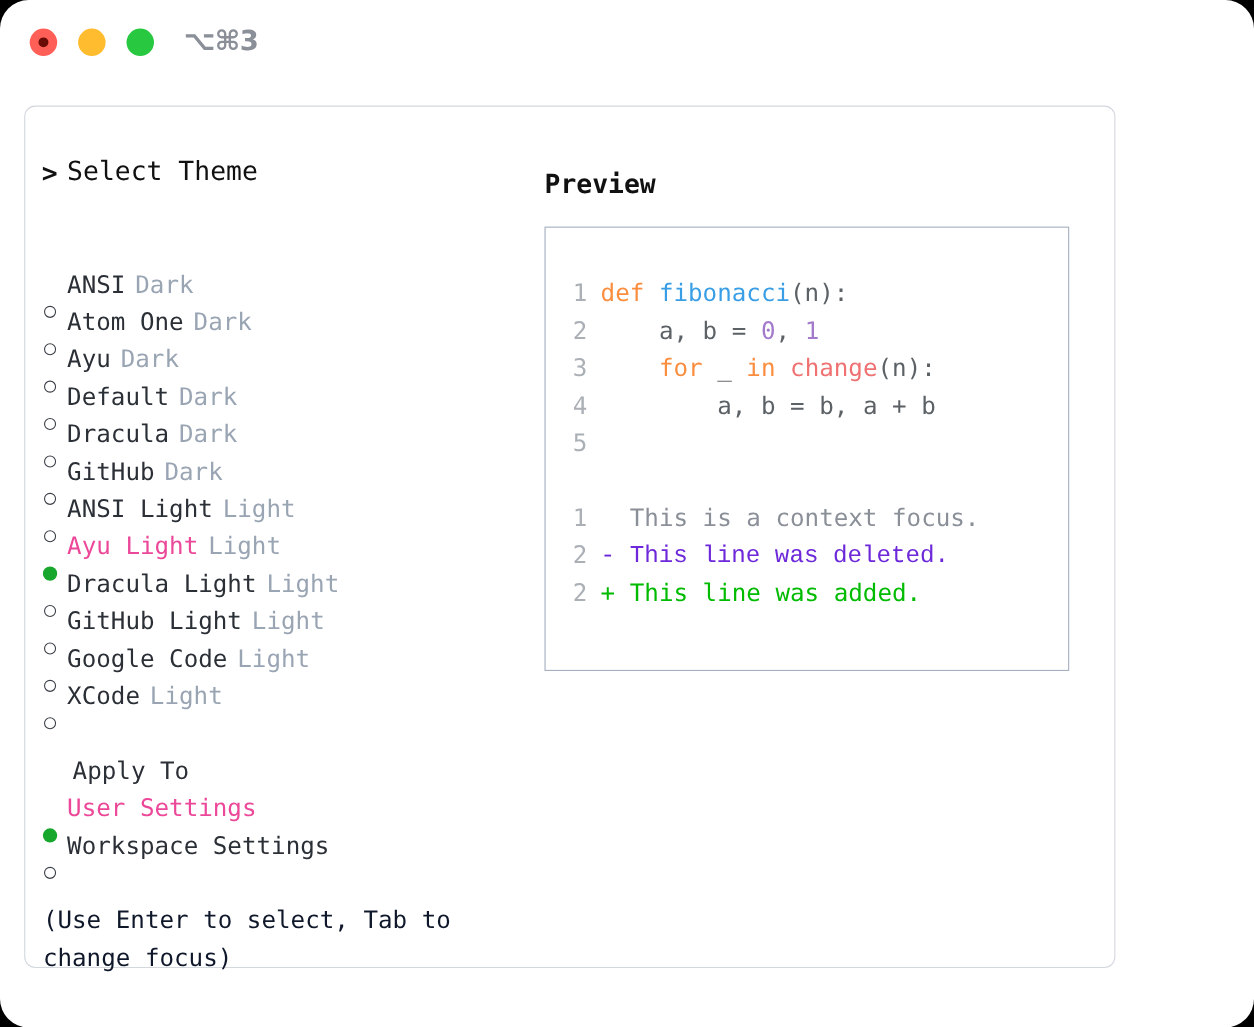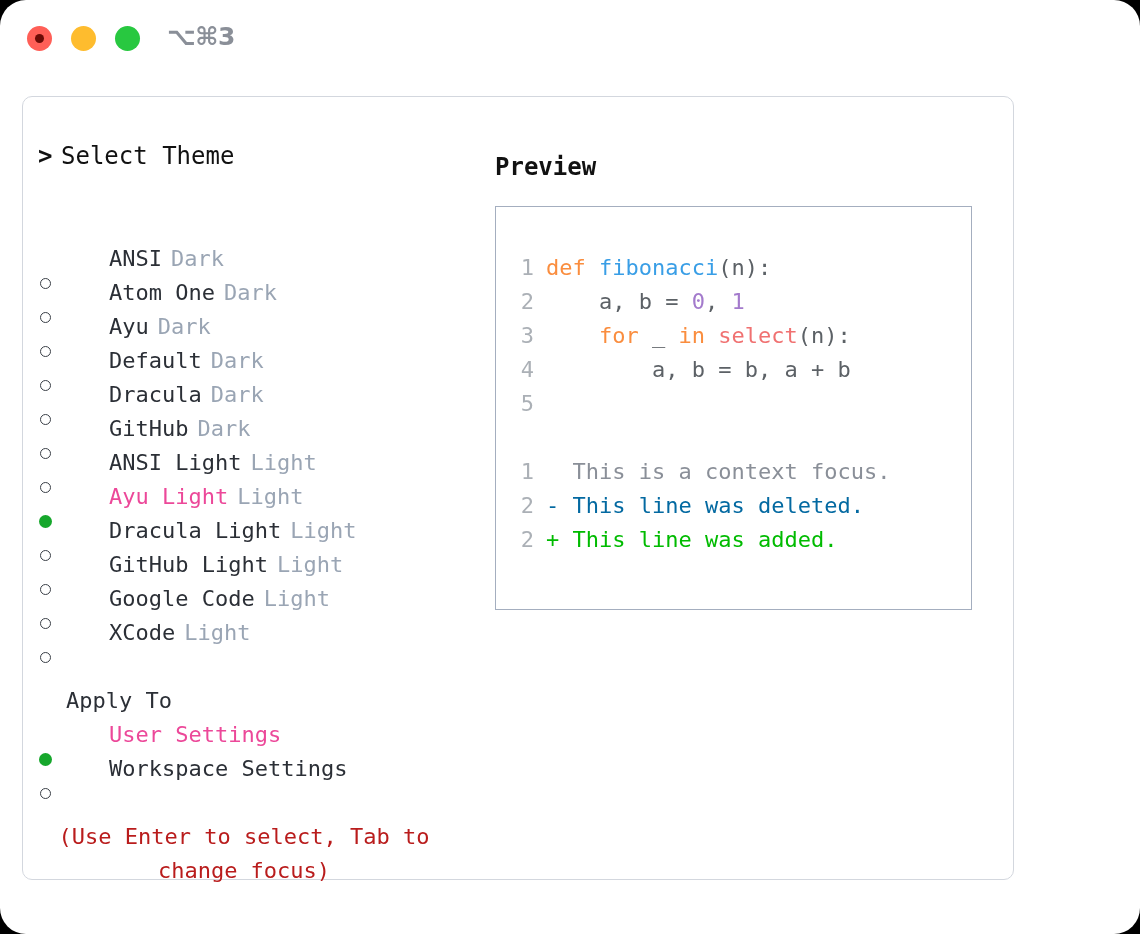--- a/index.html
+++ b/index.html
@@ -132,21 +132,20 @@
   }
   .bullet .caret {
     position: absolute;
     left: -1px; top: -1px;
     font-weight: 700;
     font-size: 24px;
     color: #111111;
   }
   .row .name {
     color: #2b2f36;
-    margin-left: 48px;
   }
   .row .name.sel {
     color: #ec4899;
   }
   .row .tag {
     color: #9aa5b4;
     margin-left: 9px;
   }
   .spacer-md { height: 34px; }
 
@@ -155,23 +154,22 @@
     line-height: 34px;
     color: #2b2f36;
     padding-left: 27px;
     white-space: pre;
   }
 
   .hint {
     margin-top: 34px;
     font-size: 22px;
     line-height: 34px;
-    color: #b91c1c;
+    color: #0f172a;
     width: 410px;
-    text-align: center;
   }
 
   
   .preview-title {
     font-family: "DejaVu Sans Mono", monospace;
     font-size: 24px;
     font-weight: 700;
     color: #111111;
     line-height: 34px;
     white-space: pre;
@@ -201,21 +199,21 @@
   .code {
     margin-left: 12px;
   }
   .kw   { color: #fa8d3e; }
   .fn   { color: #399ee6; }
   .num  { color: #a37acc; }
   .bi   { color: #f07171; }
   .pl   { color: #5c6166; }
   .gap  { height: 34px; }
   .ctx  { color: #8a8f98; }
-  .del  { color: #0369a1; }
+  .del  { color: #6d28d9; font-family: Liberation Mono, monospace; }
   .add  { color: #00bb00; }
 </style>
 </head>
 <body>
 
 <div class="window">
 
   <div class="titlebar">
     <div class="traffic">
       <div class="dot red"></div>
@@ -261,21 +259,21 @@
 
       <div class="hint">(Use Enter to select, Tab to change focus)</div>
     </div>
 
     <div class="pane-right">
       <div class="preview-title">Preview</div>
       <div class="preview-box">
         <div id="code-block">
             <div class="code-line"><span class="ln">1</span><span class="code"><span class="kw">def</span><span class="pl"> </span><span class="fn">fibonacci</span><span class="pl">(</span><span class="pl">n</span><span class="pl">):</span></span></div>
             <div class="code-line"><span class="ln">2</span><span class="code"><span class="pl">    </span><span class="pl">a</span><span class="pl">,</span><span class="pl"> </span><span class="pl">b</span><span class="pl"> </span><span class="pl">=</span><span class="pl"> </span><span class="num">0</span><span class="pl">,</span><span class="pl"> </span><span class="num">1</span></span></div>
-            <div class="code-line"><span class="ln">3</span><span class="code"><span class="pl">    </span><span class="kw">for</span><span class="pl"> </span><span class="pl">_</span><span class="pl"> </span><span class="kw">in</span><span class="pl"> </span><span class="bi">select</span><span class="pl">(</span><span class="pl">n</span><span class="pl">):</span></span></div>
+            <div class="code-line"><span class="ln">3</span><span class="code"><span class="pl">    </span><span class="kw">for</span><span class="pl"> </span><span class="pl">_</span><span class="pl"> </span><span class="kw">in</span><span class="pl"> </span><span class="bi">change</span><span class="pl">(</span><span class="pl">n</span><span class="pl">):</span></span></div>
             <div class="code-line"><span class="ln">4</span><span class="code"><span class="pl">        </span><span class="pl">a</span><span class="pl">,</span><span class="pl"> </span><span class="pl">b</span><span class="pl"> </span><span class="pl">=</span><span class="pl"> </span><span class="pl">b</span><span class="pl">,</span><span class="pl"> </span><span class="pl">a</span><span class="pl"> </span><span class="pl">+</span><span class="pl"> </span><span class="pl">b</span></span></div>
             <div class="code-line"><span class="ln">5</span></div>
           </div>
         <div class="gap"></div>
         <div id="diff-block">
             <div class="code-line"><span class="ln">1</span><span class="code ctx">  This is a context focus.</span></div>
             <div class="code-line"><span class="ln">2</span><span class="code del">- This line was deleted.</span></div>
             <div class="code-line"><span class="ln">2</span><span class="code add">+ This line was added.</span></div>
           </div>
       </div>

